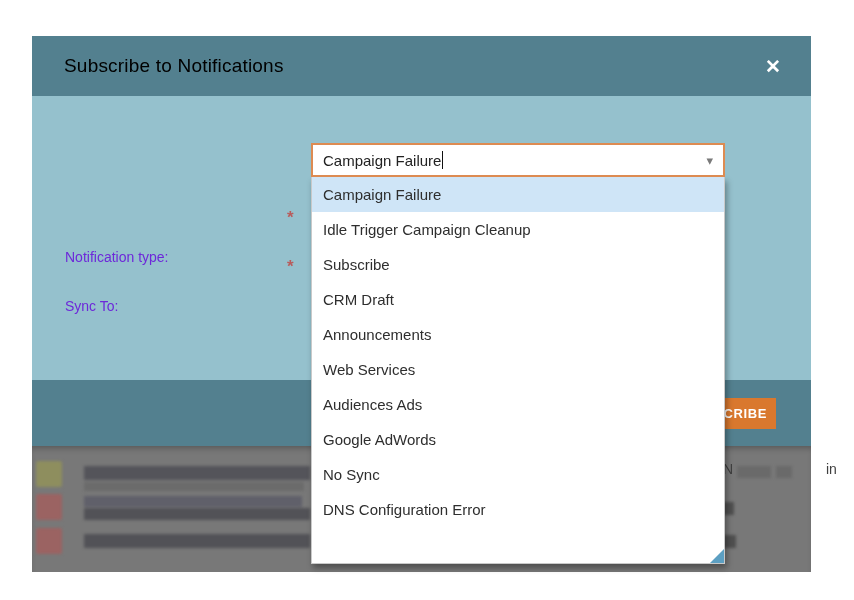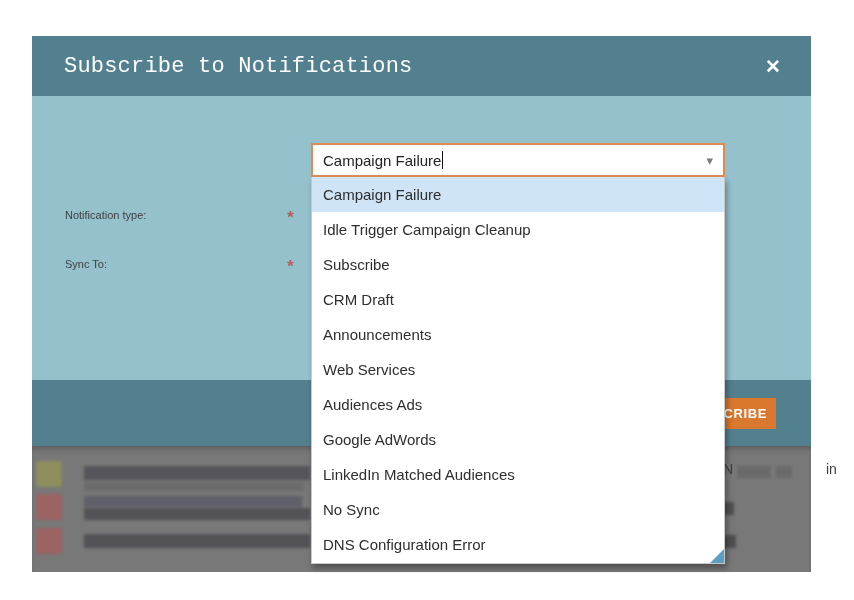--- a/index.html
+++ b/index.html
@@ -11,25 +11,25 @@
              background:#787878; box-shadow: inset 0 5px 6px -3px rgba(0,0,0,.28); }
   .blur-wrap { position:absolute; inset:0; filter:blur(1.6px); }
   .bg-icon { position:absolute; width:26px; height:26px; border-radius:2px; }
   .bg-bar  { position:absolute; border-radius:1px; }
   .bg-frag { position:absolute; font-size:14px; color:#3f3f3f; filter:blur(0.6px); }
 
   
   .modal { position:absolute; left:32px; top:36px; width:779px; height:410px; }
   .modal-header { position:absolute; left:0; top:0; width:100%; height:60px;
                   background:#53808F; display:flex; align-items:center; padding:0 30px 0 32px; }
-  .modal-title { color:#ffffff; font-size:22px; letter-spacing:.2px;font-family:Liberation Mono, monospace; }
+  .modal-title { color:#000000; font-size:19px; letter-spacing:.2px; }
   .close-btn { margin-left:auto; color:#ffffff; font-size:19px; font-weight:700;
                cursor:pointer; line-height:1; }
   .modal-body { position:absolute; left:0; top:60px; width:100%; height:284px; background:#95C1CD; }
-  .field-label { position:absolute; font-size:11px; color:#404040; }
+  .field-label { position:absolute; font-size:14px; color:#6d28d9;margin-top:40px; }
   .req-star { position:absolute; font-size:17px; font-weight:700; color:#B85C5C; }
 
   .modal-footer { position:absolute; left:0; top:344px; width:100%; height:66px; background:#53808F; }
   .subscribe-btn { position:absolute; left:644px; top:18px; width:100px; height:31px;
                    background:#D9782E; border:none; color:#ffffff; font-family:inherit;
                    font-size:13px; font-weight:700; letter-spacing:.6px; cursor:pointer; }
 
   
   .combo-input { position:absolute; left:311px; top:143px; width:414px; height:34px; z-index:12;
                  background:#ffffff; border:2px solid #DD8B52; display:flex; align-items:center;
@@ -99,19 +99,18 @@
 
   <div class="dropdown">
     <div class="option selected">Campaign Failure</div>
     <div class="option">Idle Trigger Campaign Cleanup</div>
     <div class="option">Subscribe</div>
     <div class="option">CRM Draft</div>
     <div class="option">Announcements</div>
     <div class="option">Web Services</div>
     <div class="option">Audiences Ads</div>
     <div class="option">Google AdWords</div>
-    <div class="option">LinkedIn Matched Audiences</div>
     <div class="option">No Sync</div>
     <div class="option">DNS Configuration Error</div>
     <div class="resize-handle"></div>
   </div>
 
 </div>
 
 </body></html>

